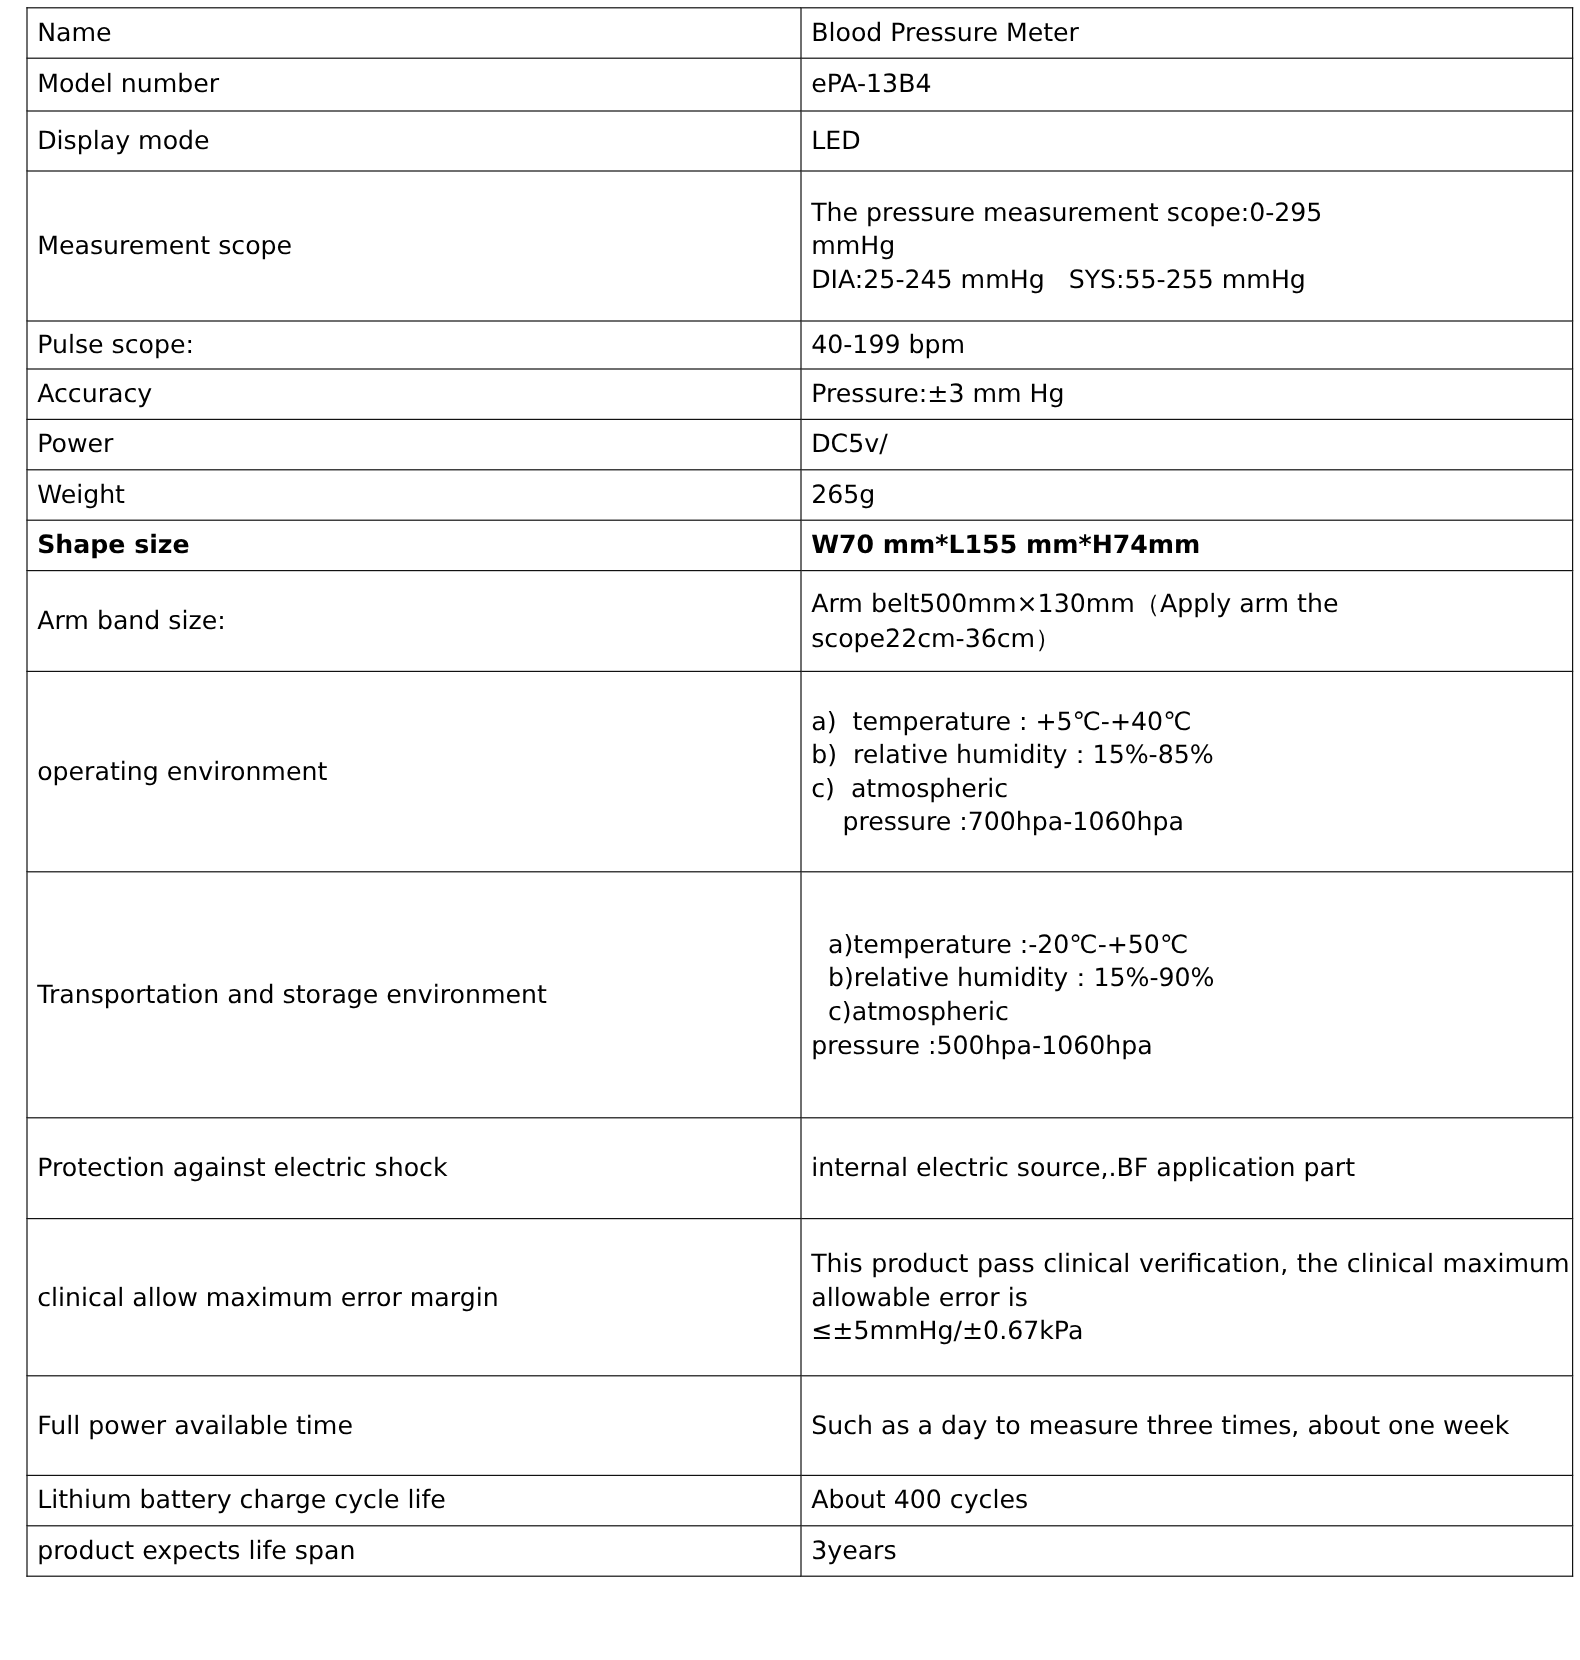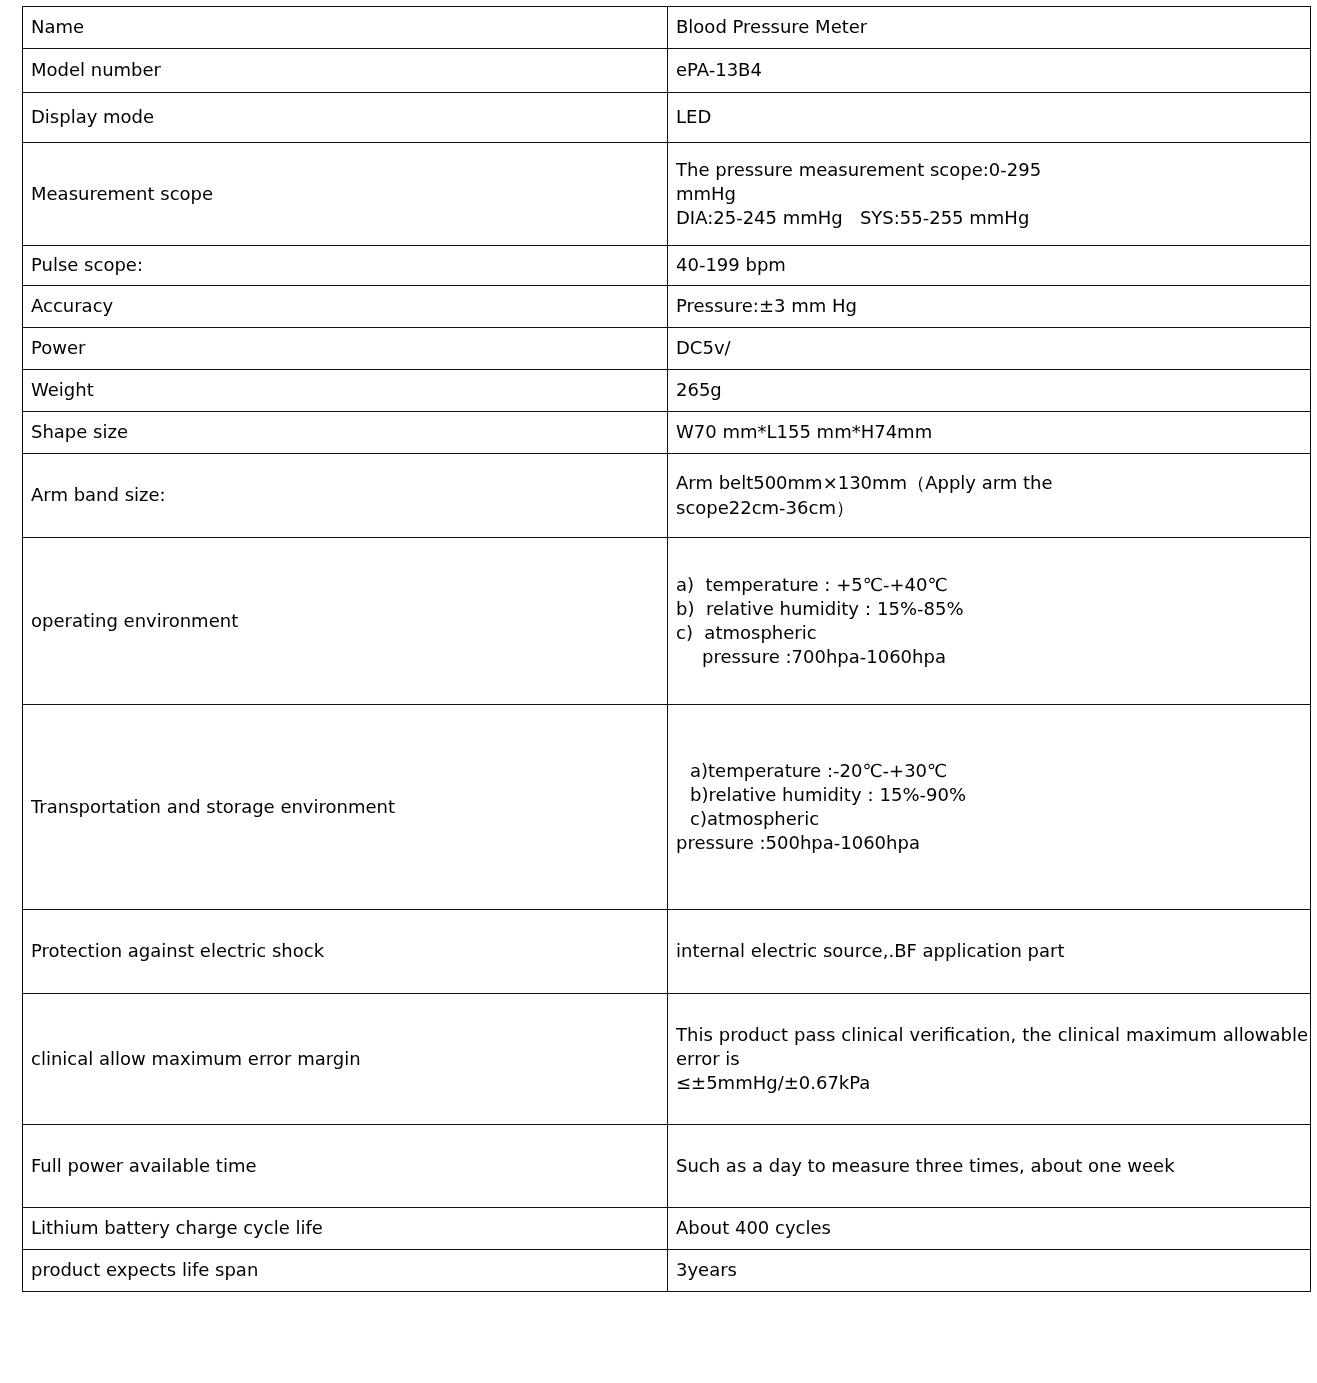--- a/index.html
+++ b/index.html
@@ -21,21 +21,21 @@
     height: 1383px;
     position: relative;
     box-sizing: border-box;
     padding: 6px 8px 3px 22px;
   }
 
   table.spec-table {
     border-collapse: collapse;
     table-layout: fixed;
     width: 1288px;
-    font-size: 18px;
+    font-size: 21px;
     line-height: 1.34;
   }
 
   table.spec-table col.col-label { width: 645px; }
   table.spec-table col.col-value { width: 643px; }
 
   table.spec-table td {
     border: 1.6px solid #111111;
     vertical-align: middle;
     padding: 3px 2px 3px 8px;
@@ -65,27 +65,27 @@
     text-align-last: left;
     text-justify: inter-word;
   }
 
   .pad-block { display: block; }
 
   
   tr.r-name  td { height: 42px; }
   tr.r-model td { height: 44px; margin-top: 11px; }
   tr.r-display td { height: 50px; margin-top: 28px; }
-  tr.r-measure td { height: 103px; }
+  tr.r-measure td { height: 125px; }
   tr.r-pulse td { height: 40px; }
   tr.r-accuracy td { height: 42px; }
   tr.r-pulseacc td { height: 42px; }
   tr.r-power td { height: 42px; }
   tr.r-weight td { height: 42px; }
-  tr.r-shape td { height: 42px; }
+  tr.r-shape td { height: 42px; font-weight: bold; }
   tr.r-armband td { height: 84px; }
   tr.r-opsenv td { height: 167px; }
   tr.r-transport td { height: 205px; }
   tr.r-shock td { height: 84px; }
   tr.r-clinical td { height: 131px; }
   tr.r-fullpower td { height: 83px; }
   tr.r-lithium td { height: 42px; }
   tr.r-lifespan td { height: 42px; }
 </style>
 </head>
@@ -164,21 +164,21 @@
           <span class="line">a)  temperature : +5℃-+40℃</span>
           <span class="line">b)  relative humidity：15%-85%</span>
           <span class="line">c)  atmospheric</span>
           <span class="line indent-1">pressure :700hpa-1060hpa</span>
         </td>
       </tr>
 
       <tr class="r-transport">
         <td class="cell-label va-top">Transportation and storage environment</td>
         <td class="cell-value va-top">
-          <span class="line indent-sm">a)temperature :-20℃-+30℃</span>
+          <span class="line indent-sm">a)temperature :-20℃-+50℃</span>
           <span class="line indent-sm">b)relative humidity：15%-90%</span>
           <span class="line indent-sm">c)atmospheric</span>
           <span class="line">pressure :500hpa-1060hpa</span>
         </td>
       </tr>
 
       <tr class="r-shock">
         <td class="cell-label va-top">Protection against electric shock</td>
         <td class="cell-value va-top justify">  internal electric source,.BF application part</td>
       </tr>

